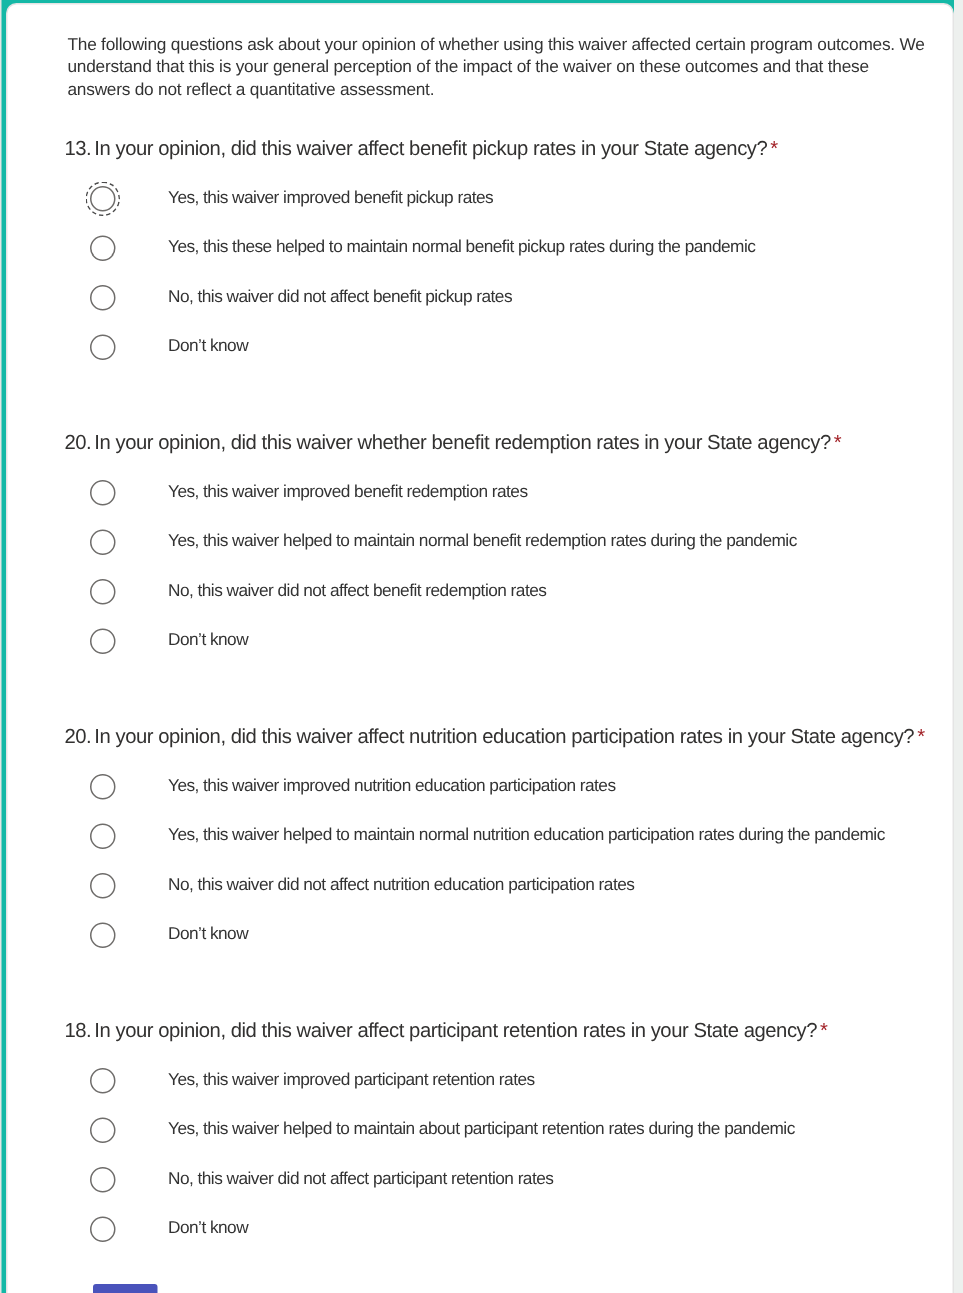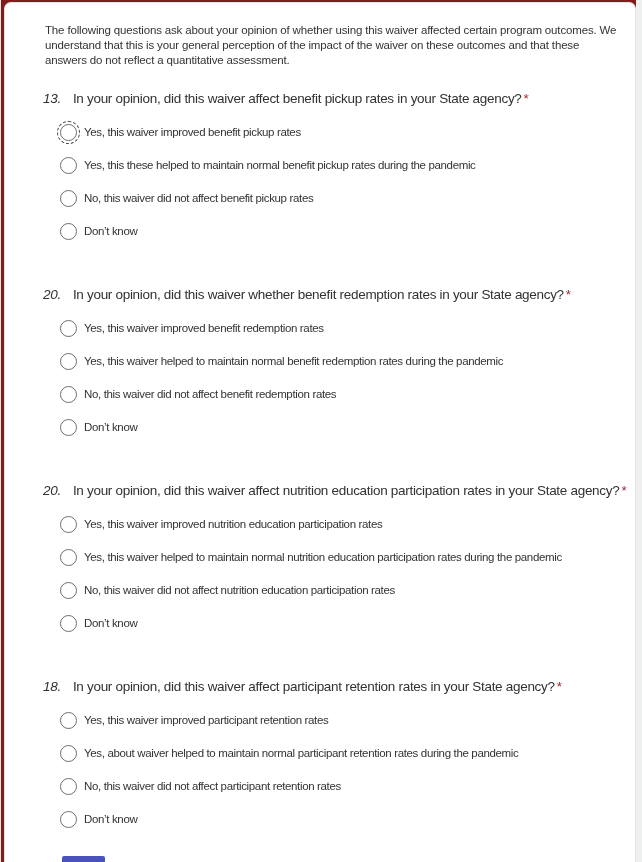--- a/index.html
+++ b/index.html
@@ -1,21 +1,21 @@
 <!DOCTYPE html>
 <html><head>
 <meta charset="utf-8">
 <style>
   * { margin: 0; padding: 0; box-sizing: border-box; }
   html, body { background: #ffffff; }
   body {
     font-family: "Liberation Sans", "DejaVu Sans", sans-serif;
     width: 642px; height: 862px; overflow: hidden; position: relative;
   }
-  .page { position: relative; width: 642px; height: 862px; background: #7f1d1d; }
+  .page { position: relative; width: 642px; height: 862px; background: #14b8a6; }
   .right-gutter {
     position: absolute; top: 0; right: 0; width: 6px; height: 862px;
     background: #edf0ee;
   }
   .left-edge {
     position: absolute; top: 0; left: 0; width: 1px; height: 862px;
     background: #e3e7e5;
   }
   .card {
     position: absolute; left: 4px; top: 2px; width: 632px; height: 860px;
@@ -32,27 +32,27 @@
     line-height: 15px; color: #333333;
   }
   .question { margin-top: 46px; }
   .question.first { margin-top: 22px; }
   .q-title {
     width: 598px;
     font-size: 13.5px; letter-spacing: -0.3px;
     line-height: 18px; color: #323130;
     padding-left: 19px; text-indent: -19px;
   }
-  .q-num { margin-right: 12px; font-style: italic; }
+  .q-num { margin-right: 2px; }
   .req { color: #a4262c; margin-left: 2px; }
   .options { margin-top: 15px; }
   .option {
     display: flex; align-items: center;
     height: 18px; margin-bottom: 15px;
-    padding-left: 17px; cursor: pointer;
+    padding-left: 17px; cursor: pointer; gap: 28px;
   }
   .radio {
     flex: 0 0 auto;
     width: 17px; height: 17px;
     border: 1px solid #6f6d6b; border-radius: 50%;
     background: #ffffff;
   }
   .radio.focused { outline: 1px dashed #4a4a4a; outline-offset: 2px; }
   .opt-label {
     margin-left: 7px;
@@ -152,21 +152,21 @@
       <div class="q-title">
         <span class="q-num">18.</span><span>In your opinion, did this waiver affect participant retention rates in your State agency?</span><span class="req">*</span>
       </div>
       <div class="options">
         <label class="option">
           <span class="radio"></span>
           <span class="opt-label">Yes, this waiver improved participant retention rates</span>
         </label>
         <label class="option">
           <span class="radio"></span>
-          <span class="opt-label">Yes, about waiver helped to maintain normal participant retention rates during the pandemic</span>
+          <span class="opt-label">Yes, this waiver helped to maintain about participant retention rates during the pandemic</span>
         </label>
         <label class="option">
           <span class="radio"></span>
           <span class="opt-label">No, this waiver did not affect participant retention rates</span>
         </label>
         <label class="option">
           <span class="radio"></span>
           <span class="opt-label">Don’t know</span>
         </label>
       </div>

